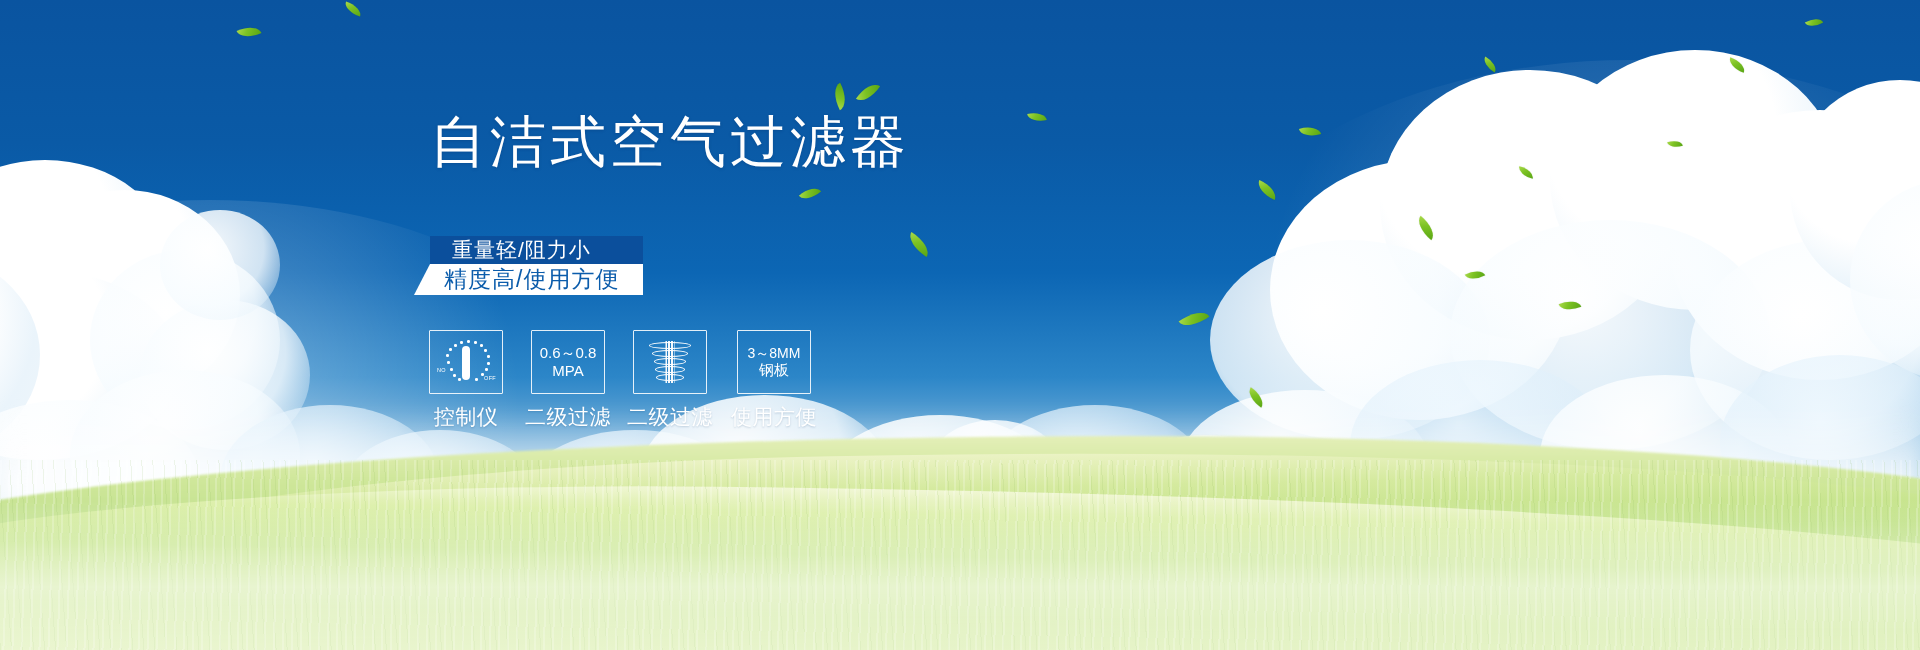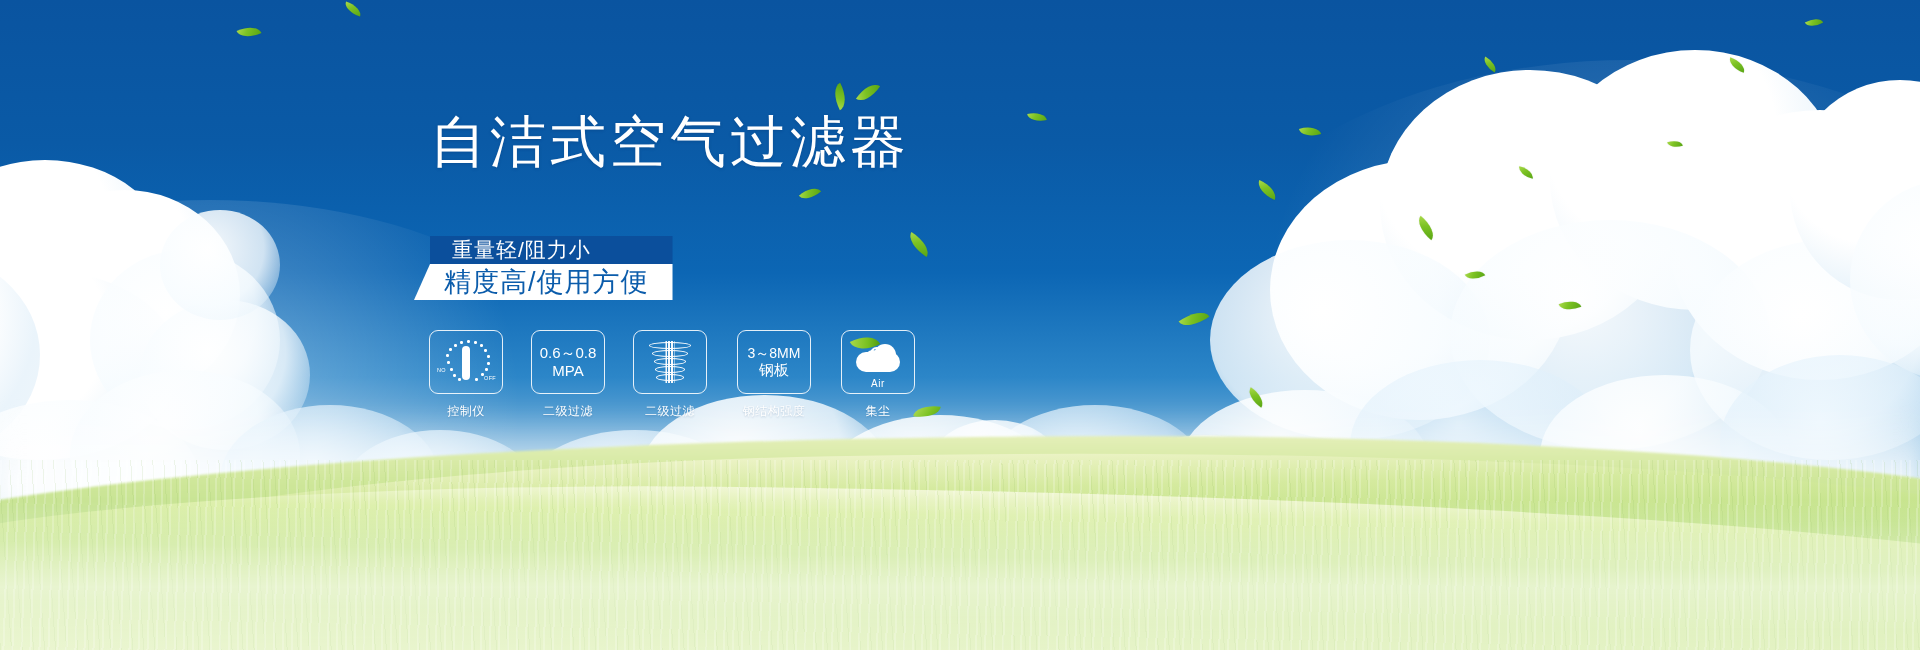--- a/index.html
+++ b/index.html
@@ -88,38 +88,38 @@
   #titleLeaves{position:absolute;right:26px;top:-34px;width:56px;height:40px;}
 
   
   #subtitleRow{position:absolute;left:430px;top:236px;display:flex;height:48px;flex-direction:column;}
   #subLeft{
     background:#0b4f9c;color:#ffffff;font-size:21px;letter-spacing:1px;
     display:flex;align-items:center;padding:0 26px 0 22px;
     clip-path:polygon(0 0,100% 0,100% 100%,0 100%);
   }
   #subRight{
-    background:#ffffff;color:#0b5cab;font-size:27px;letter-spacing:1px;
+    background:#ffffff;color:#0b5cab;font-size:23px;letter-spacing:1px;
     display:flex;align-items:center;padding:0 24px 0 30px;
     margin-left:-16px;
     clip-path:polygon(16px 0,100% 0,100% 100%,0 100%);
   }
 
   
   #features{position:absolute;left:430px;top:330px;display:flex;gap:30px;}
   .feature{width:72px;display:flex;flex-direction:column;align-items:center;}
   .feature.wide{width:76px;}
   .fbox{
     width:72px;height:62px;border:1.6px solid rgba(255,255,255,.88);
-    border-radius:9px;display:flex;flex-direction:column;
+    border-radius:1px;display:flex;flex-direction:column;
     align-items:center;justify-content:center;color:#ffffff;
     position:relative;overflow:hidden;
   }
   .fcap{
-    margin-top:9px;color:#ffffff;font-size:12px;white-space:nowrap;
+    margin-top:9px;color:#ffffff;font-size:21px;white-space:nowrap;
     letter-spacing:.5px;text-shadow:0 1px 2px rgba(0,50,100,.2);
   }
   .ftext{font-size:15px;line-height:1.18;text-align:center;letter-spacing:0;}
   .ftext.sm{font-size:14px;}
 
   
   .gauge{position:relative;width:58px;height:48px;}
   .gauge .needle{
     position:absolute;left:50%;top:8px;transform:translateX(-50%);
     width:8px;height:34px;background:#ffffff;border-radius:4px;
@@ -314,34 +314,19 @@
           </div>
         </div>
         <div class="fcap">二级过滤</div>
       </div>
 
       <div class="feature wide">
         <div class="fbox">
           <div class="ftext sm">3～8MM</div>
           <div class="ftext">钢板</div>
         </div>
-        <div class="fcap">钢结构强度</div>
-      </div>
-
-      <div class="feature" style="position:relative;">
-        <div class="fbox">
-          <div class="airicon">
-            <div class="gleaf"></div>
-            <div class="cb" style="left:24px;top:6px;width:22px;height:22px;"></div>
-            <div class="cb" style="left:14px;top:12px;width:18px;height:18px;"></div>
-            <div class="cbody"></div>
-            <div class="cut" style="left:8px;top:16px;width:10px;height:10px;"></div>
-            <div class="cut" style="left:20px;top:9px;width:9px;height:9px;"></div>
-            <div class="airtxt">Air</div>
-          </div>
-        </div>
-        <div class="fcap">集尘</div>
-        <div class="sideleaf"></div>
-      </div>
+        <div class="fcap">使用方便</div>
+      </div>
+
 
     </div>
   </div>
 </div>
 
 </body></html>

